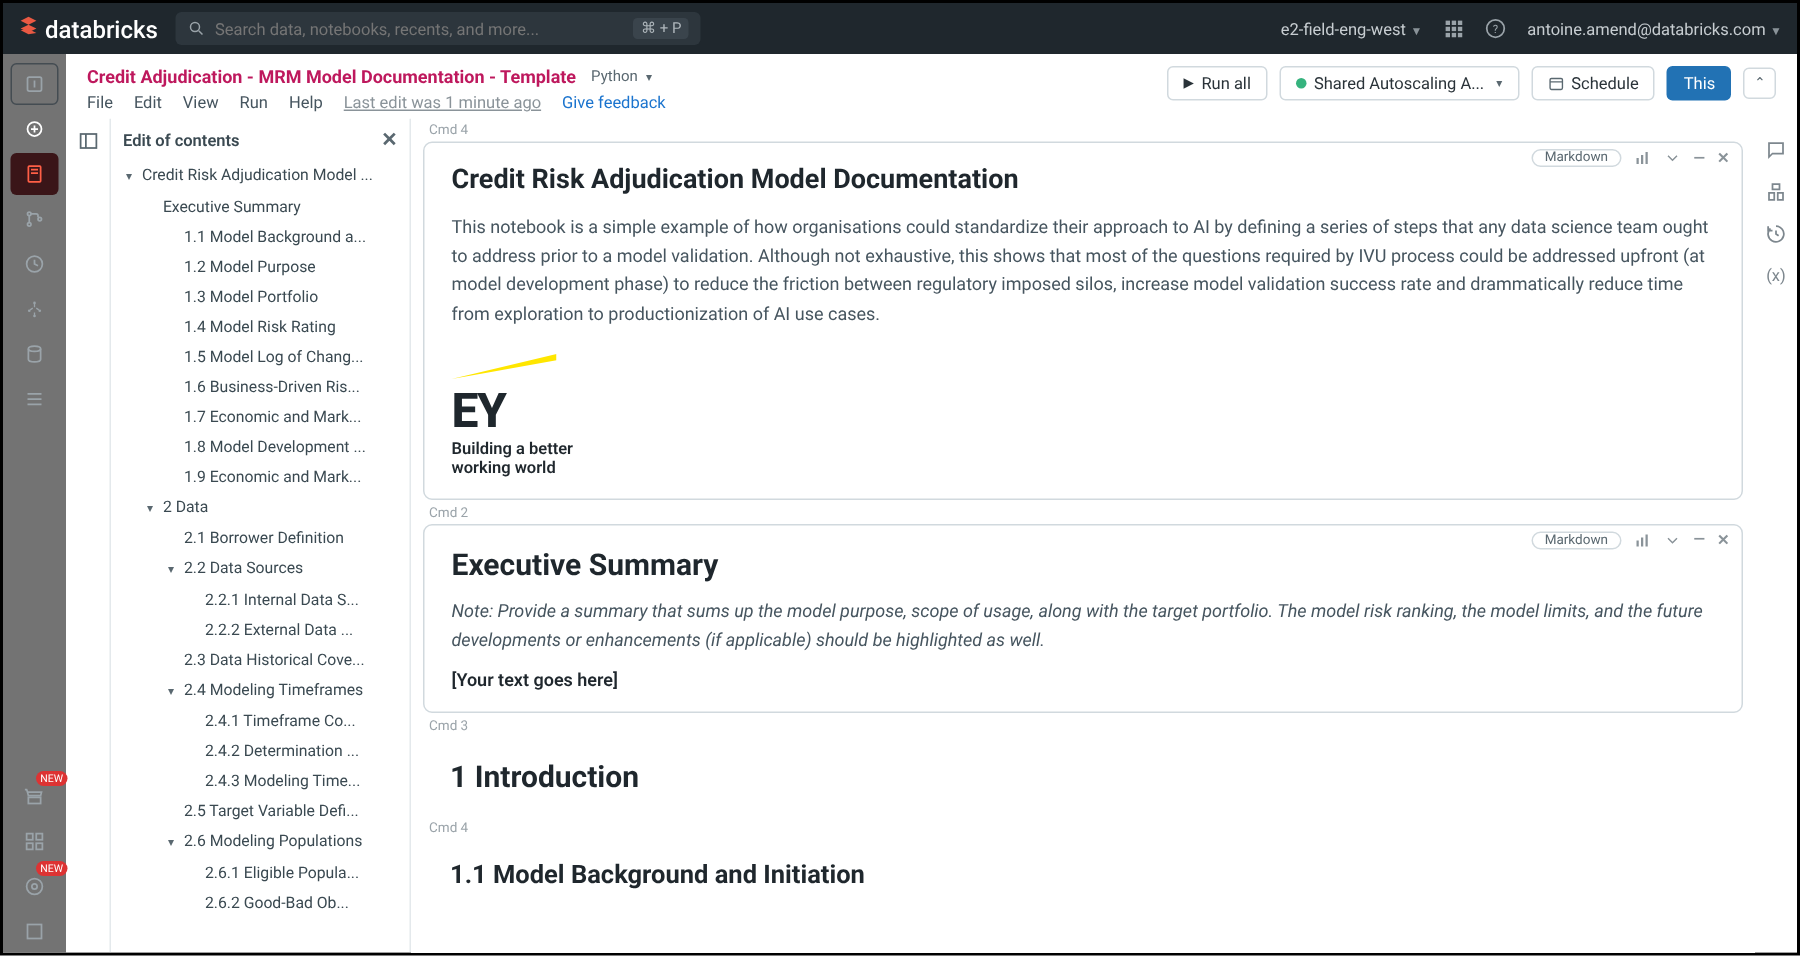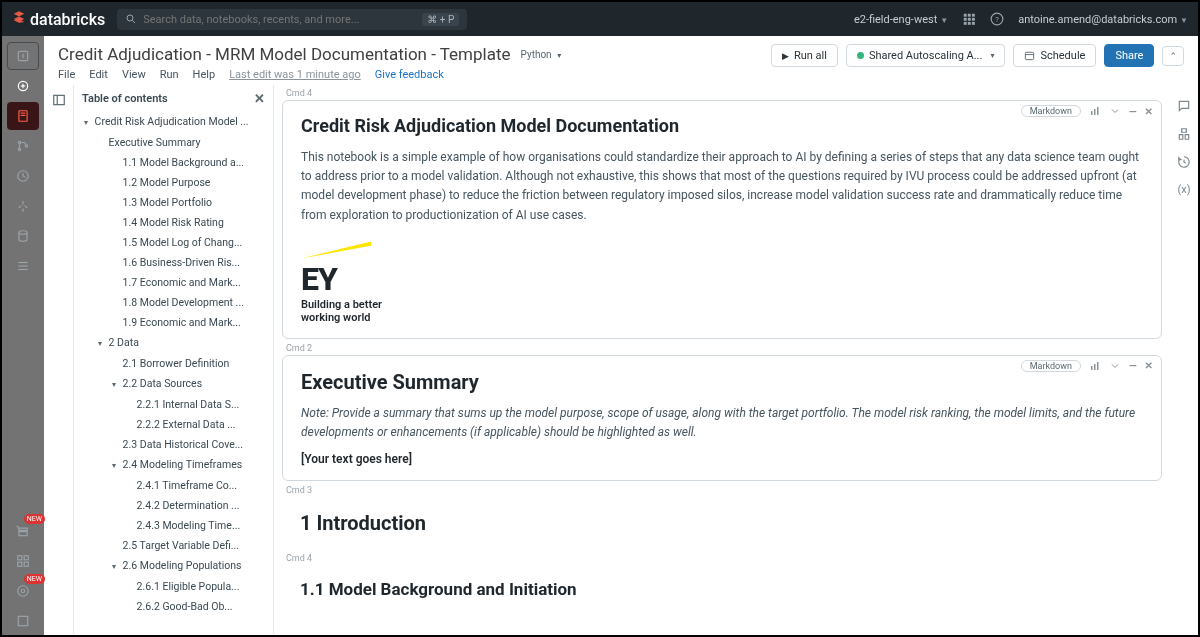--- a/index.html
+++ b/index.html
@@ -16,21 +16,21 @@
 .leftnav { background: #737373; width: 42px; display: flex; flex-direction: column; align-items: center; padding-top: 6px; gap: 2px;}
 .leftnav .ic { width: 32px; height: 28px; display: flex; align-items: center; justify-content: center; color: #9aa3a9; border-radius: 4px; position: relative;}
 .leftnav .ic.active { background: #3a1518; color: #ff5f46;}
 .leftnav .ic.boxed { border: 1px solid #444c52; }
 .leftnav .spacer { flex: 1; }
 .badge-new { position: absolute; top: -3px; right: -6px; background: #d33; color:#fff; font-size: 7px; padding: 0 3px; border-radius: 6px; line-height: 10px;}
 .workspace { flex: 1; display: flex; flex-direction: column; background: #fff; overflow: hidden;}
 .header { padding: 8px 14px 4px 14px; display: flex; align-items: flex-start; justify-content: space-between;}
 .header-left { display: flex; flex-direction: column; gap: 4px;}
 .title-row { display: flex; align-items: center; gap: 10px;}
-.nb-title { font-size: 17px; font-weight: 400; color: #404040;}
+.nb-title { font-size: 12px; font-weight: 700; color: #be185d;}
 .lang-pill { font-size: 10px; color: #5a6870;}
 .menu-row { display: flex; align-items: center; gap: 14px; font-size: 11px; color: #46555f;}
 .menu-row .dim { color: #8a9399; text-decoration: underline;}
 .menu-row .link { color: #1b74ce;}
 .header-right { display: flex; align-items: center; gap: 8px;}
 .btn { border: 1px solid #d1d9de; background: #fff; border-radius: 4px; padding: 4px 10px; font-size: 11px; color: #2a3339; display: flex; align-items: center; gap: 5px; cursor: pointer;}
 .btn.primary { background: #2272b4; border-color: #2272b4; color: #fff;}
 .dot-green { width: 7px; height: 7px; background: #36b37e; border-radius: 50%;}
 .btn.sq { padding: 4px 6px;}
 .content { flex: 1; display: flex; overflow: hidden;}
@@ -219,40 +219,40 @@
             <span>Shared Autoscaling A...</span>
             <span class="chev" style="color:#5a6870;">▾</span>
           </div>
         <div class="btn">
           <svg width="11" height="11" viewBox="0 0 24 24">
               <rect x="3" y="5" width="18" height="16" rx="2" stroke="#5a6870" stroke-width="2" fill="none"></rect>
               <line x1="3" y1="10" x2="21" y2="10" stroke="#5a6870" stroke-width="2"></line>
             </svg>
           <span>Schedule</span>
         </div>
-        <div class="btn primary">Share</div>
+        <div class="btn primary">This</div>
         <div class="btn sq">
             <span style="font-size:9px;color:#5a6870;">⌃</span>
           </div>
       </div>
     </div>
 
     <div class="content">
       <div class="gutter">
         <div class="g-ic">
             <svg width="14" height="14" viewBox="0 0 24 24">
               <rect x="3" y="4" width="18" height="16" stroke="#5a6870" stroke-width="2" fill="none"></rect>
               <line x1="9" y1="4" x2="9" y2="20" stroke="#5a6870" stroke-width="2"></line>
             </svg>
           </div>
       </div>
 
       <div class="toc">
         <div class="toc-head">
-          <span>Table of contents</span>
+          <span>Edit of contents</span>
           <span class="icbtn" style="font-size:13px;color:#5a6870;">✕</span>
         </div>
         <div class="toc-body" id="toc-body">
             <div class="toc-item" style="padding-left: 10px;"><span class="tw">▾</span> Credit Risk Adjudication Model ...</div>
             <div class="toc-item" style="padding-left: 24px;"><span class="tw"></span> Executive Summary</div>
             <div class="toc-item" style="padding-left: 38px;"><span class="tw"></span> 1.1 Model Background a...</div>
             <div class="toc-item" style="padding-left: 38px;"><span class="tw"></span> 1.2 Model Purpose</div>
             <div class="toc-item" style="padding-left: 38px;"><span class="tw"></span> 1.3 Model Portfolio</div>
             <div class="toc-item" style="padding-left: 38px;"><span class="tw"></span> 1.4 Model Risk Rating</div>
             <div class="toc-item" style="padding-left: 38px;"><span class="tw"></span> 1.5 Model Log of Chang...</div>

